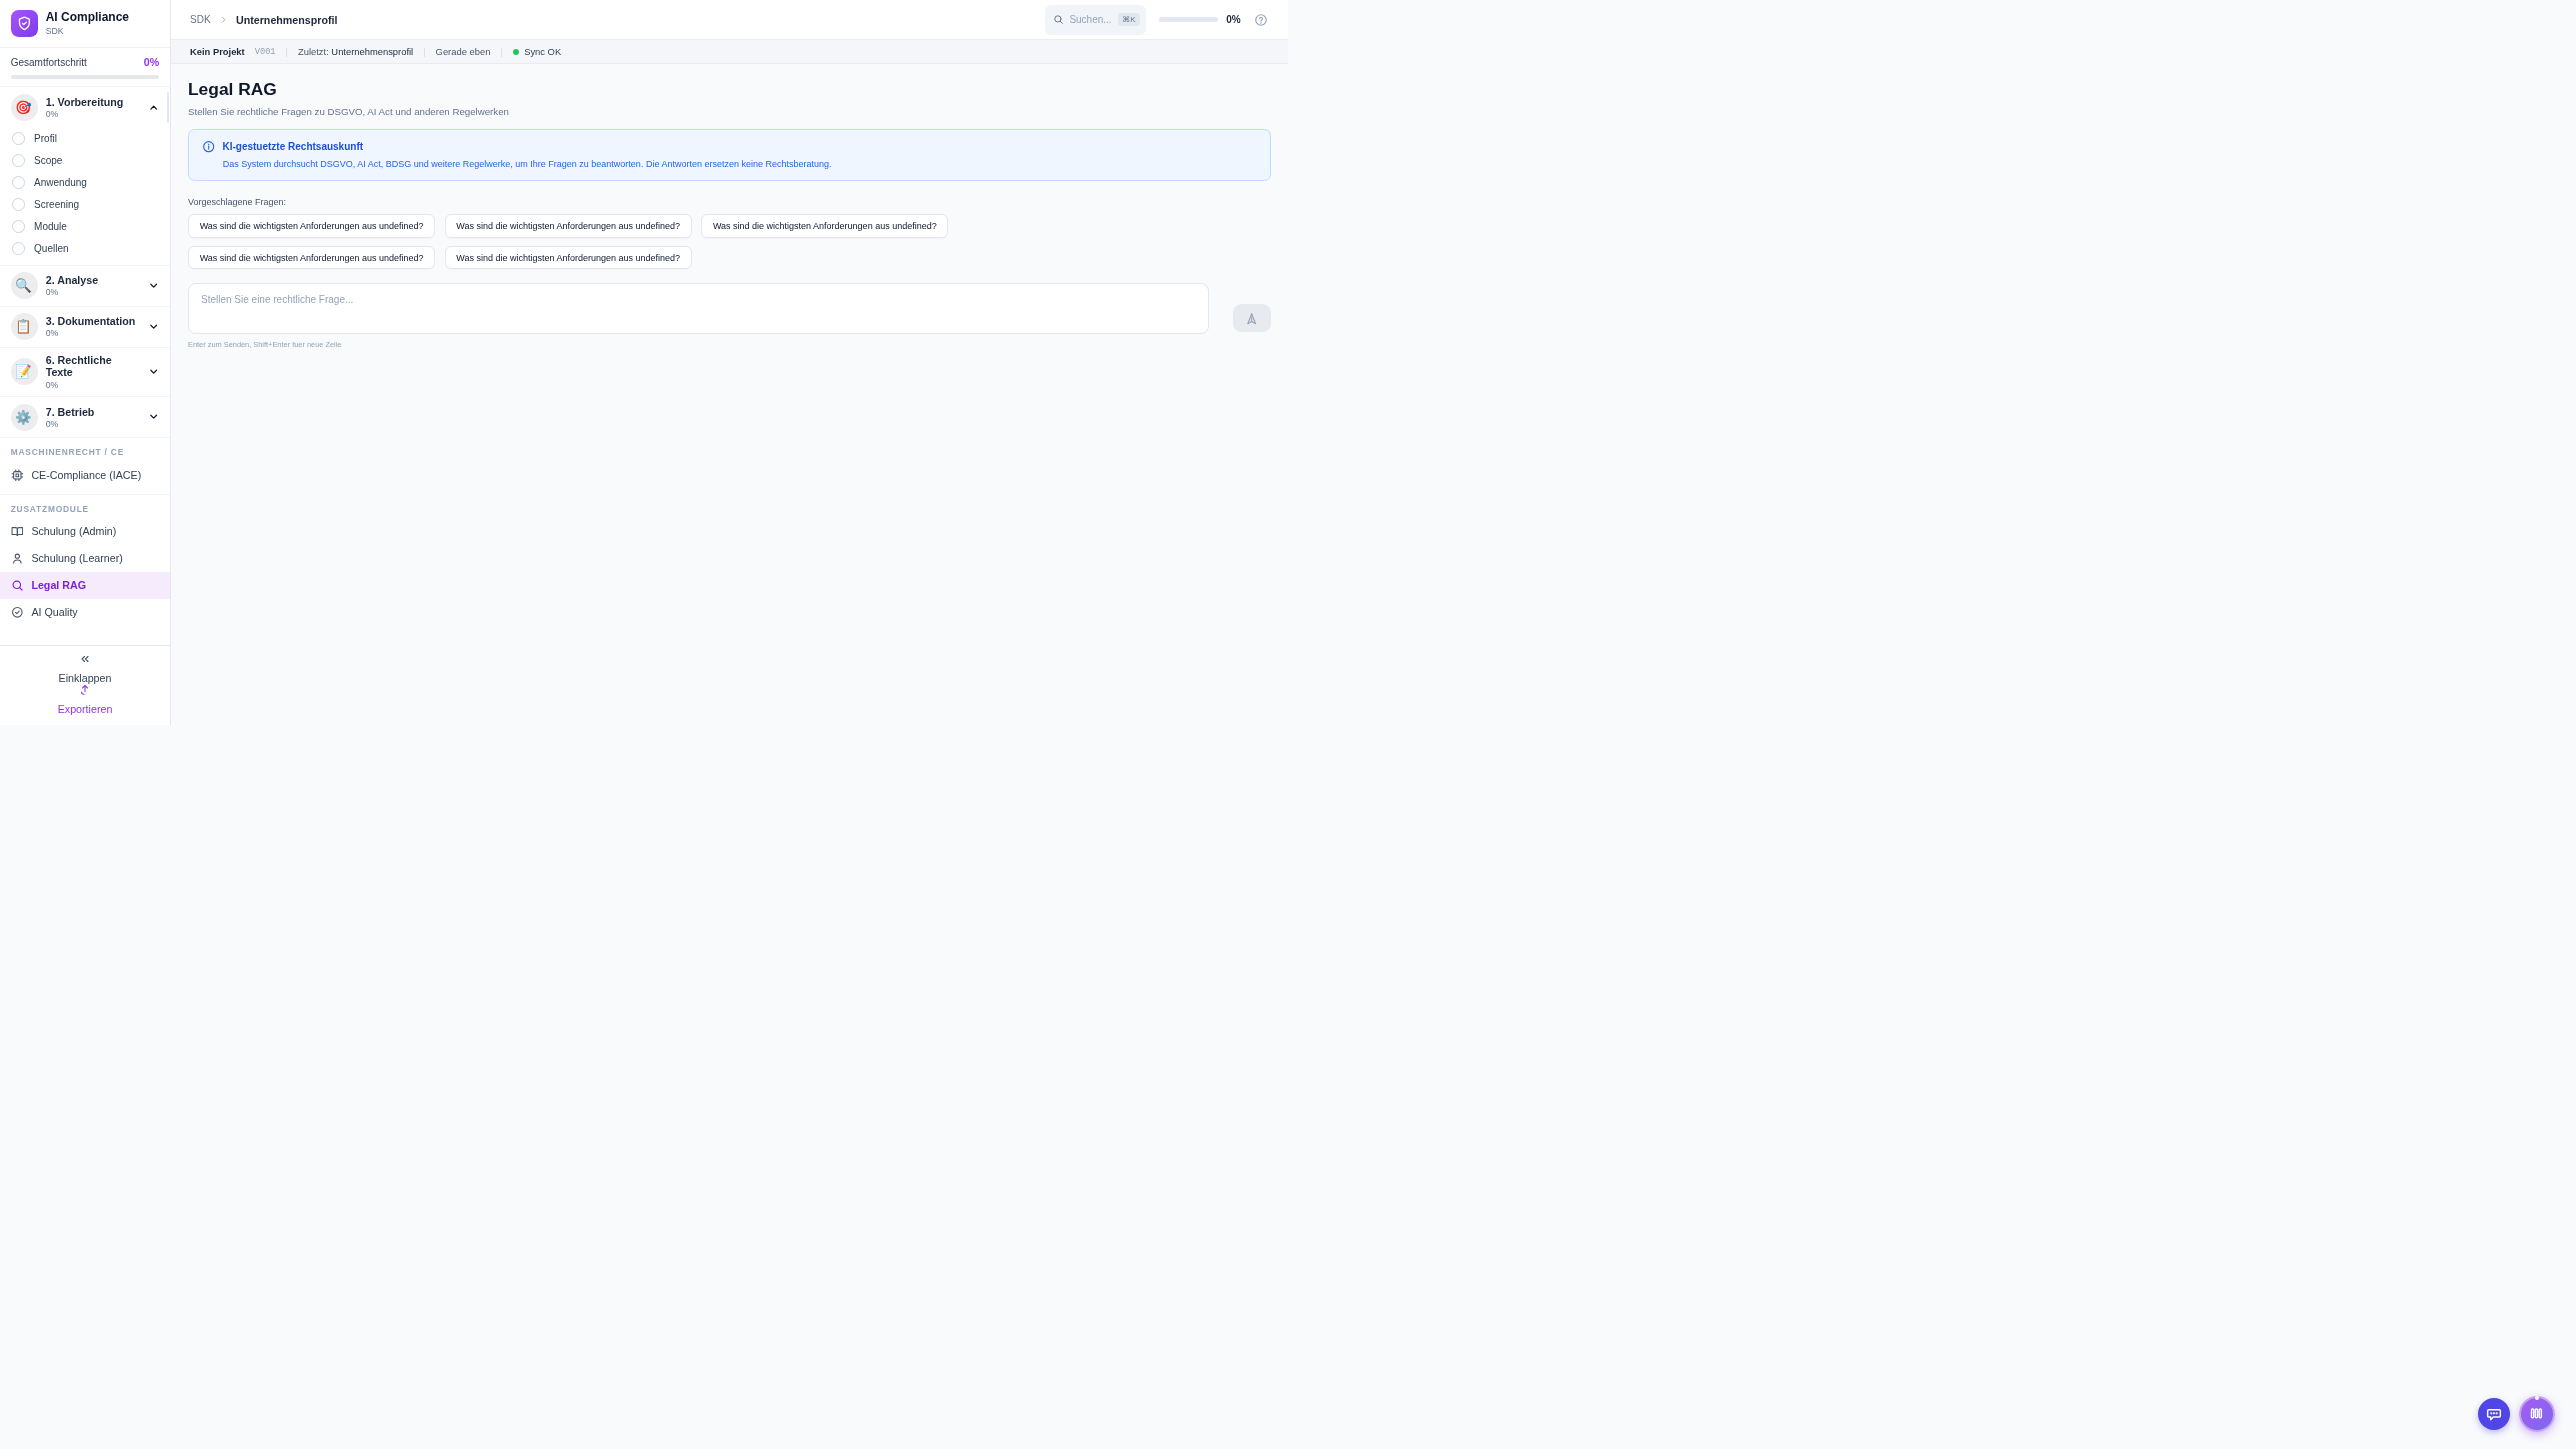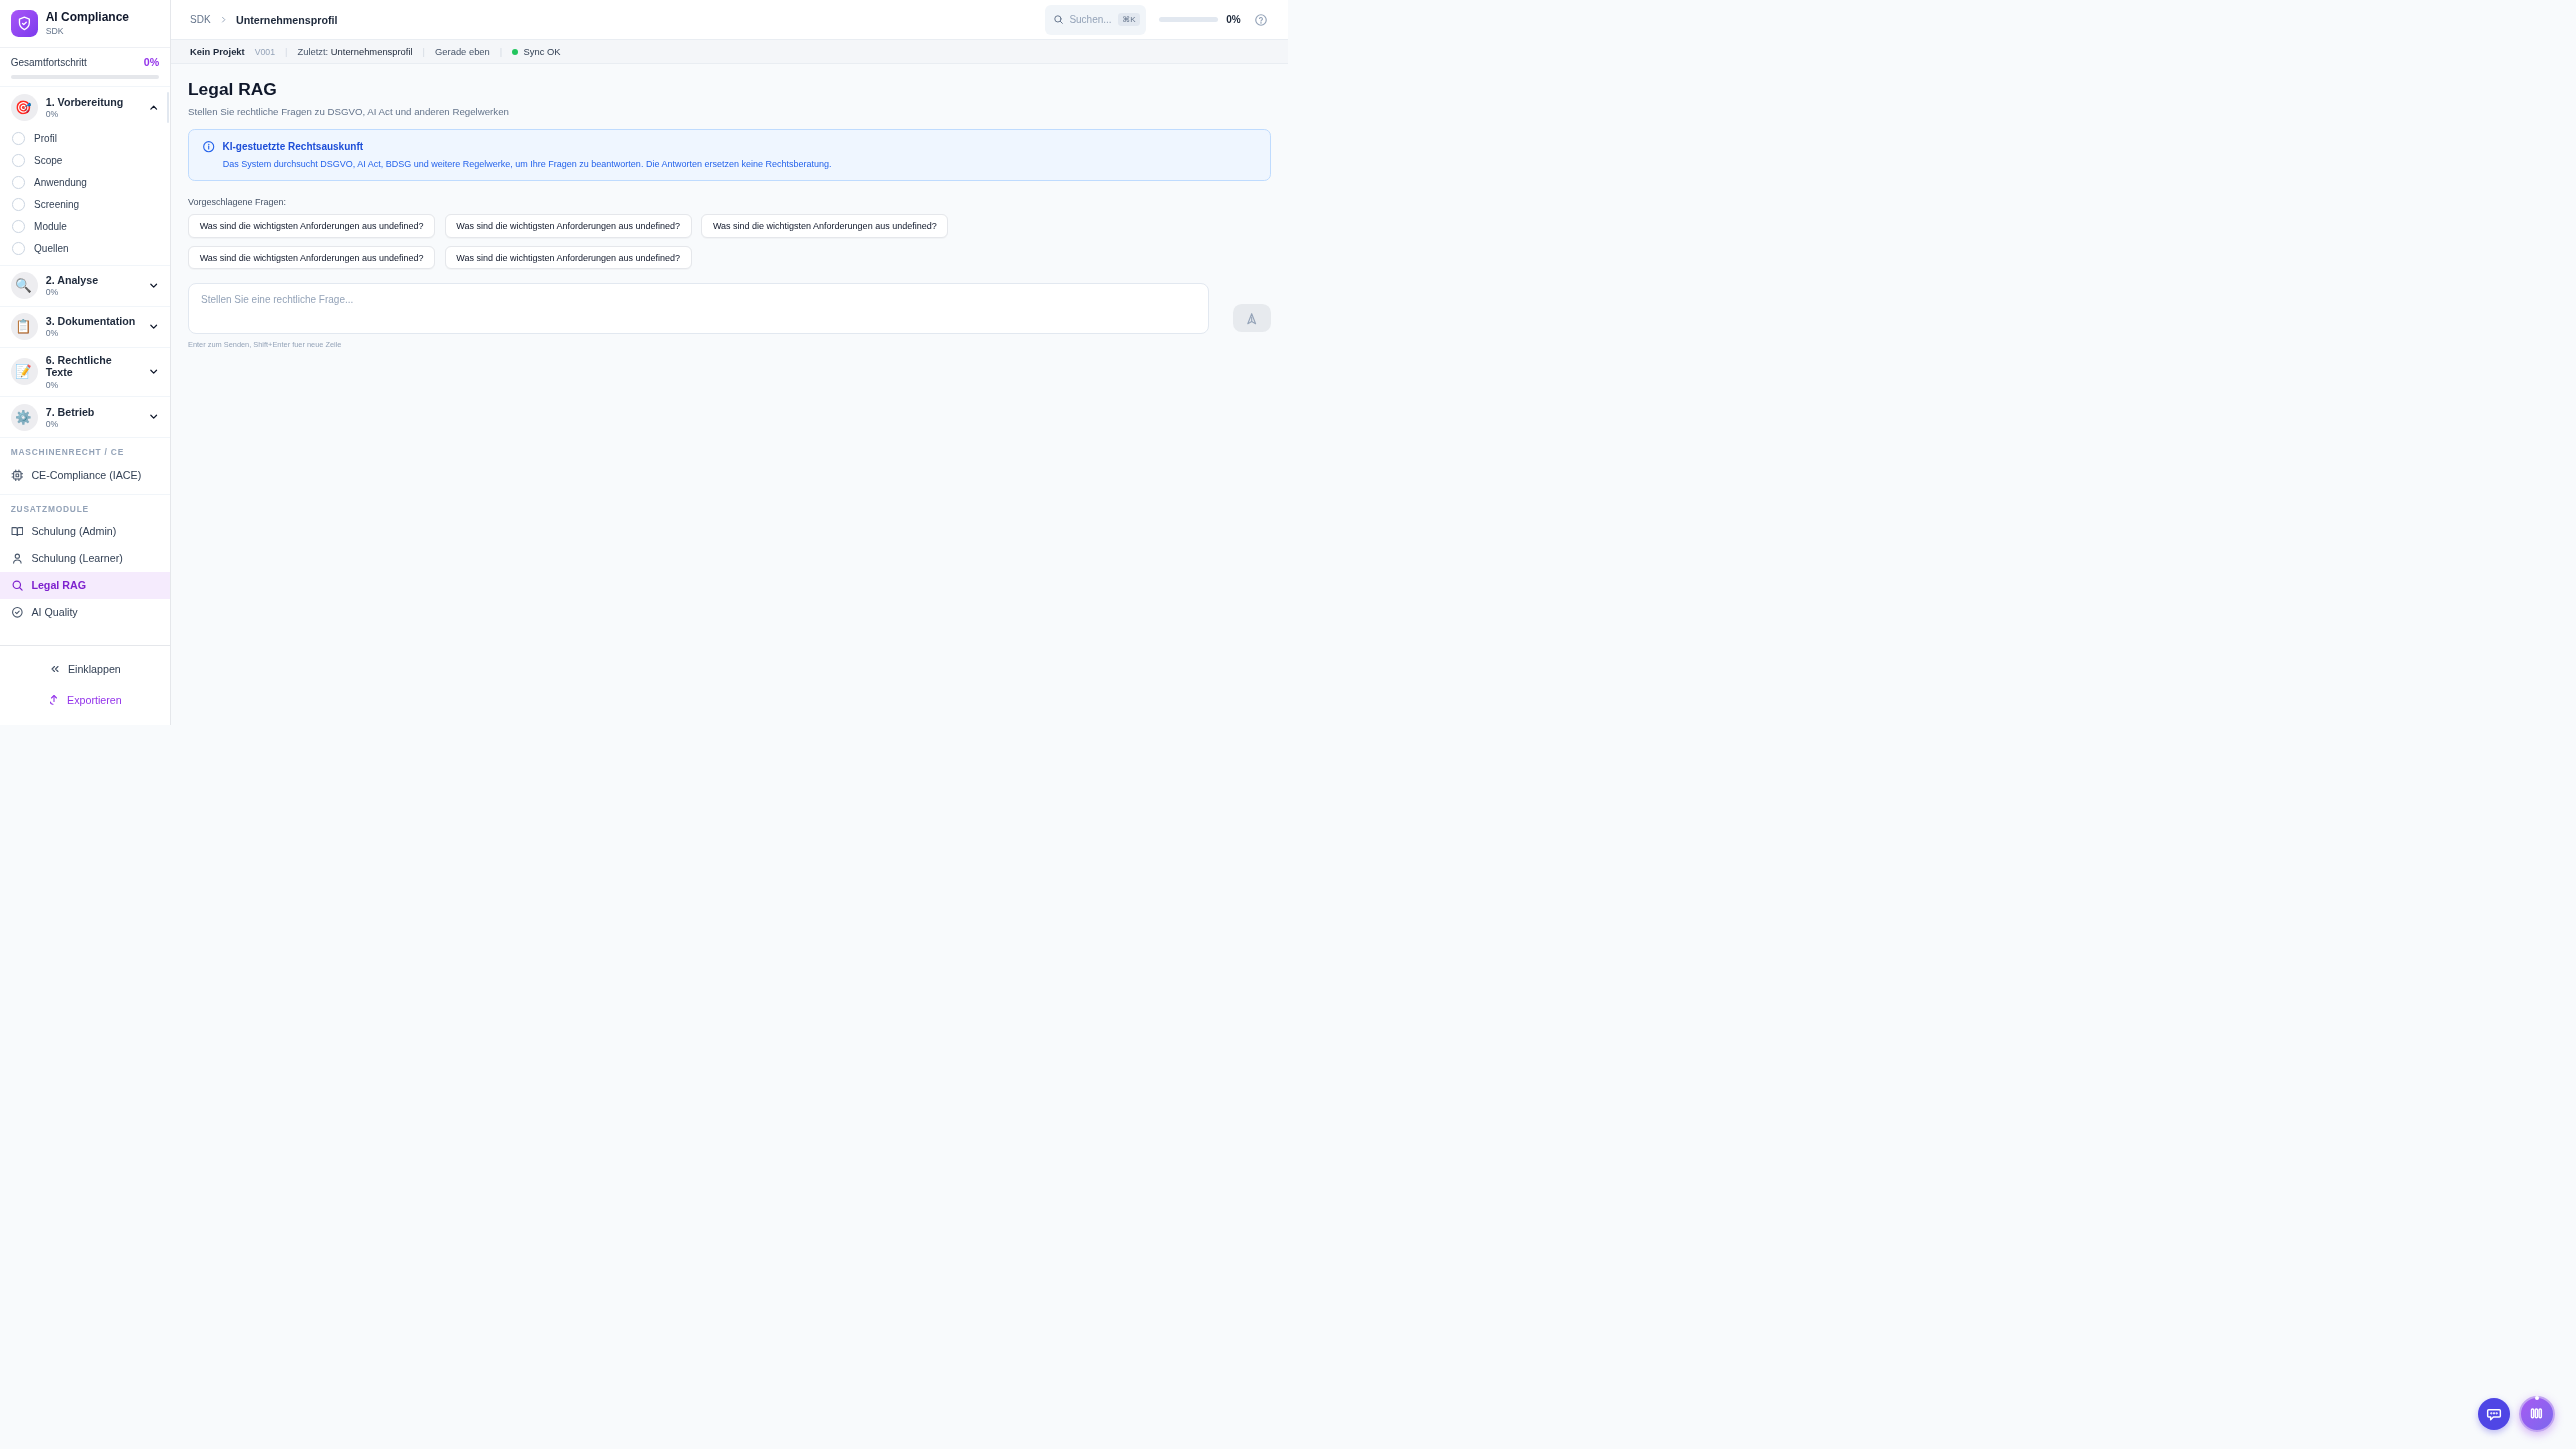--- a/index.html
+++ b/index.html
@@ -48,21 +48,21 @@
   .group-label { font-size:8.4px; font-weight:bold; letter-spacing:0.8px; color:#94a3b8;
     padding:9.4px 10.7px 4px; }
   .nav-item { display:flex; align-items:center; gap:8px; padding:0 10.7px; height:27px;
     font-size:10.7px; color:#334155; cursor:pointer; }
   .nav-item .ni-ico { color:#475569; flex:none; display:flex; }
   .nav-item.active { background:#f5ebfd; color:#7e22ce; font-weight:600; }
   .nav-item.active .ni-ico { color:#7e22ce; }
 
   .sidebar-footer { border-top:0.7px solid #e5e7eb; padding:9.4px 0 12px; }
   .foot-btn { display:flex; align-items:center; justify-content:center; gap:6.7px; height:27px;
-    font-size:10.7px; color:#334155; cursor:pointer; }
+    font-size:10.7px; color:#334155; cursor:pointer;flex-direction:column; }
   .foot-btn.export { color:#9333ea; }
 
   
   .main { flex:1; display:flex; flex-direction:column; min-width:0; }
   .topbar { height:39px; background:#ffffff; display:flex; align-items:center;
     justify-content:space-between; padding:0 20px 0 19px; }
   .crumbs { display:flex; align-items:center; gap:8px; font-size:10px; }
   .crumb-root { color:#64748b; }
   .crumb-sep { color:#94a3b8; display:flex; }
   .crumb-cur { color:#1e293b; font-weight:600; font-size:10.7px; }
@@ -74,21 +74,21 @@
     padding:2px 4.7px; }
   .top-progress { display:flex; align-items:center; gap:8px; }
   .tp-track { width:59px; height:4.7px; border-radius:2.7px; background:#e2e8f0; }
   .tp-val { font-size:10px; font-weight:bold; color:#1e293b; }
   .help-ico { color:#94a3b8; cursor:pointer; display:flex; }
 
   .statusbar { height:25px; background:#f4f6f9; border-top:0.7px solid #e9edf2;
     border-bottom:0.7px solid #e9edf2; display:flex; align-items:center; gap:10px;
     padding:0 19px; font-size:9.4px; }
   .sb-project { color:#1e293b; font-weight:600; }
-  .sb-version { color:#94a3b8; font-family:Liberation Sans, sans-serif; font-size:8.7px; }
+  .sb-version { color:#94a3b8; font-family:Liberation Mono, monospace; font-size:8.7px; }
   .sb-pipe { color:#d3dae3; }
   .sb-muted { color:#475569; }
   .sb-strong { color:#1e293b; }
   .sb-sync { display:flex; align-items:center; gap:5.4px; color:#334155; }
   .dot-green { width:6px; height:6px; border-radius:50%; background:#22c55e; }
 
   .content { flex:1; overflow:hidden; padding:14.8px 17px 0; background:#f8fafc; }
   .page-title { font-size:17.4px; font-weight:bold; color:#0f172a; }
   .page-sub { font-size:9.7px; color:#64748b; margin-top:6px; }
 

